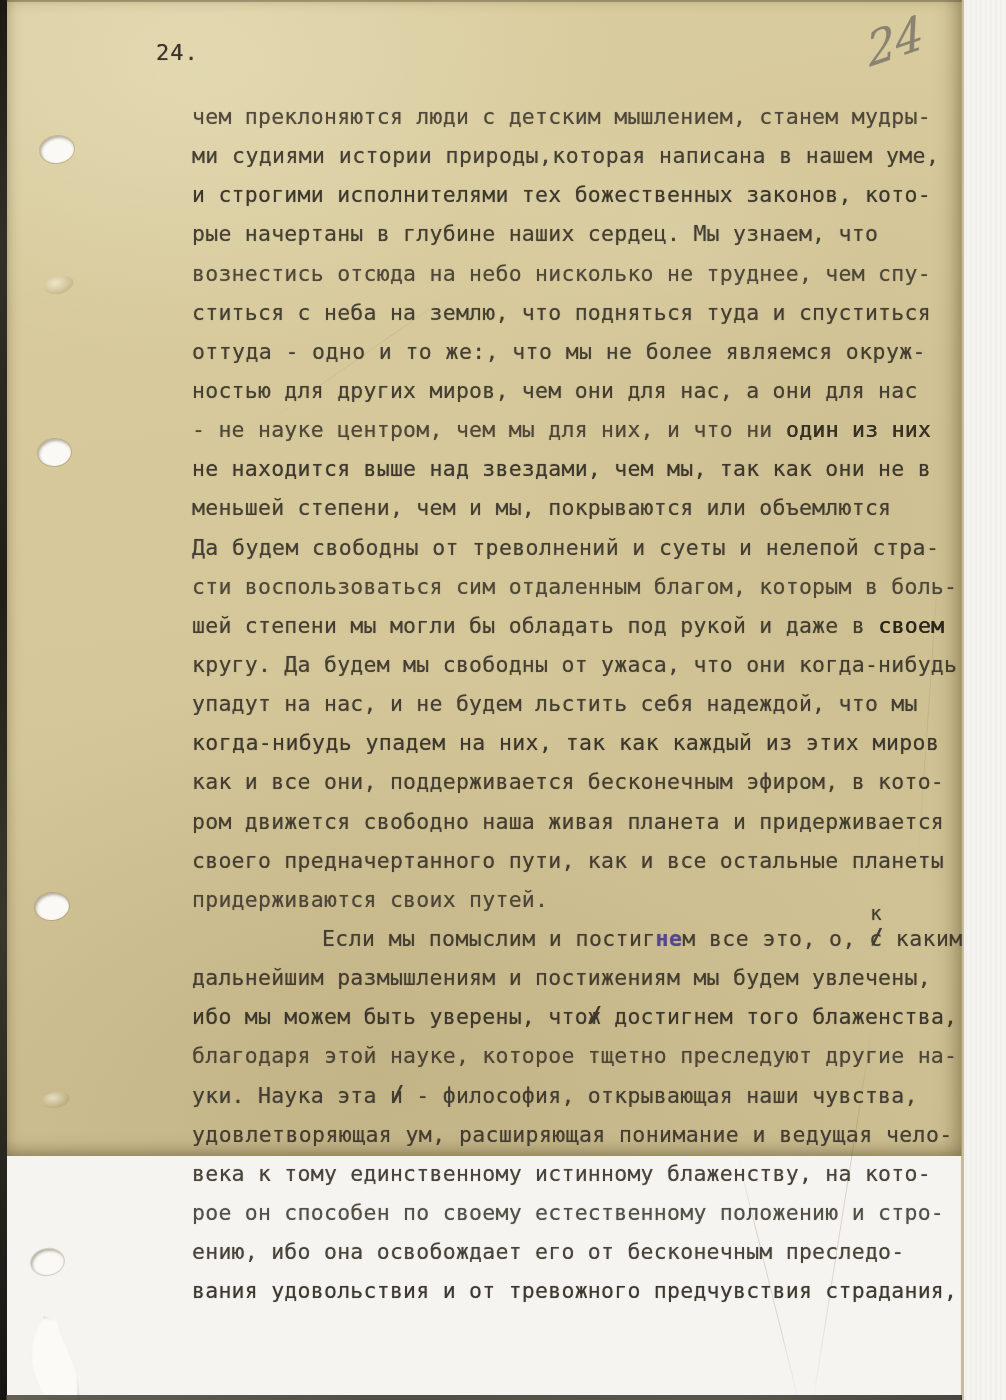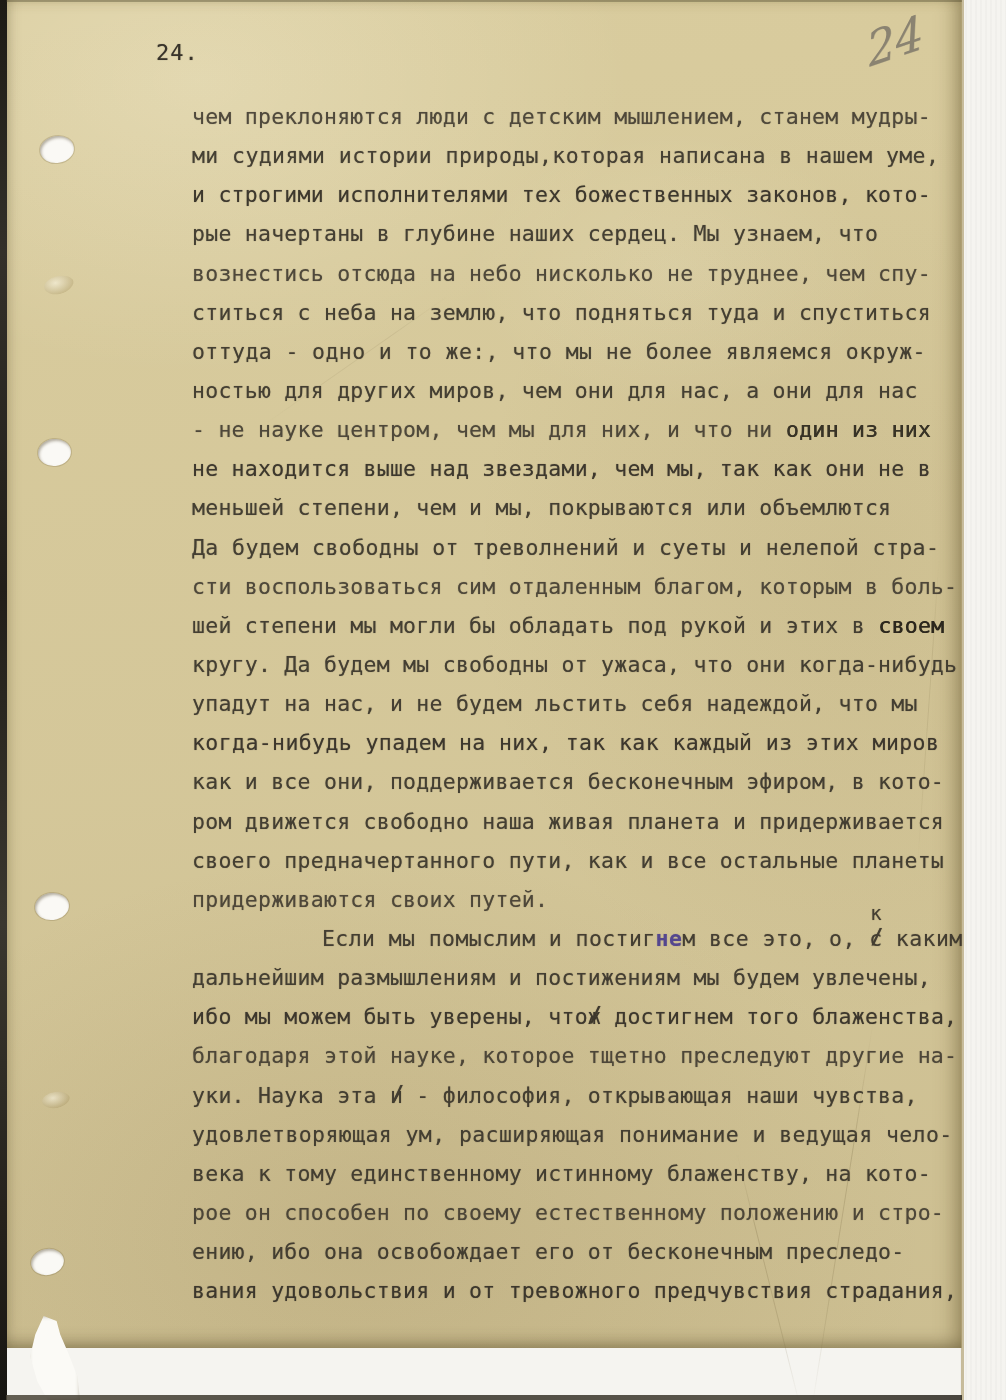--- a/index.html
+++ b/index.html
@@ -8,21 +8,21 @@
   }
   *{margin:0;padding:0;box-sizing:border-box;}
   html,body{width:1006px;height:1400px;overflow:hidden;}
   body{position:relative;background:var(--scanner);font-family:"DejaVu Sans Mono",monospace;}
 
   
   .scanner-strip{position:absolute;right:0;top:0;width:46px;height:1400px;
     background:repeating-linear-gradient(90deg,rgba(0,0,0,.02) 0 2px,rgba(255,255,255,.03) 2px 5px),var(--scanner);}
 
   
-  .paper{position:absolute;left:6px;top:0;width:956px;height:1348px;
+  .paper{position:absolute;left:6px;top:0;width:956px;height:1156px;
     background:
       linear-gradient(172deg,rgba(0,0,0,0) 0%,rgba(120,100,60,.05) 55%,rgba(115,95,55,.13) 100%),
       radial-gradient(ellipse 620px 420px at 20% 6%,rgba(255,250,228,.28),transparent 70%),
       radial-gradient(ellipse 520px 640px at 88% 42%,rgba(140,118,68,.10),transparent 72%),
       radial-gradient(ellipse 740px 520px at 38% 92%,rgba(128,104,58,.14),transparent 75%),
       radial-gradient(ellipse 300px 200px at 70% 20%,rgba(255,252,235,.12),transparent 70%),
       var(--paper);
     box-shadow:inset -16px 0 20px -10px rgba(108,92,52,.55),
                inset 0 -12px 16px -8px rgba(80,68,38,.45),
                inset 10px 0 14px -9px rgba(92,80,46,.35),
@@ -102,21 +102,21 @@
       <div class="line"><span>рые начертаны в глубине наших сердец. Мы узнаем, что</span></div>
       <div class="line"><span>вознестись отсюда на небо нисколько не труднее, чем спу-</span></div>
       <div class="line"><span>ститься с неба на землю, что подняться туда и спуститься</span></div>
       <div class="line"><span>оттуда - одно и то же:, что мы не более являемся окруж-</span></div>
       <div class="line"><span>ностью для других миров, чем они для нас, а они для нас</span></div>
       <div class="line"><span>- не науке центром, чем мы для них, и что ни </span><span class="overstrike">один из них</span></div>
       <div class="line"><span>не находится выше над звездами, чем мы, так как они не в</span></div>
       <div class="line"><span>меньшей степени, чем и мы, покрываются или объемлются</span></div>
       <div class="line"><span>Да будем свободны от треволнений и суеты и нелепой стра-</span></div>
       <div class="line"><span>сти воспользоваться сим отдаленным благом, которым в боль-</span></div>
-      <div class="line"><span>шей степени мы могли бы обладать под рукой и этих в </span><span class="overstrike">своем</span></div>
+      <div class="line"><span>шей степени мы могли бы обладать под рукой и даже в </span><span class="overstrike">своем</span></div>
       <div class="line"><span>кругу. Да будем мы свободны от ужаса, что они когда-нибудь</span></div>
       <div class="line"><span>упадут на нас, и не будем льстить себя надеждой, что мы</span></div>
       <div class="line"><span>когда-нибудь упадем на них, так как каждый из этих миров</span></div>
       <div class="line"><span>как и все они, поддерживается бесконечным эфиром, в кото-</span></div>
       <div class="line"><span>ром движется свободно наша живая планета и придерживается</span></div>
       <div class="line"><span>своего предначертанного пути, как и все остальные планеты</span></div>
       <div class="line"><span>придерживаются своих путей.</span></div>
       <div class="line indent"><span>Если мы помыслим и постиг</span><span class="correction">не</span><span>м все это, о, </span><span class="struck has-sup">с<i class="sup">к</i></span><span> каким</span></div>
       <div class="line"><span>дальнейшим размышлениям и постижениям мы будем увлечены,</span></div>
       <div class="line"><span>ибо мы можем быть уверены, что</span><span class="struck">ж</span><span> достигнем того блаженства,</span></div>

